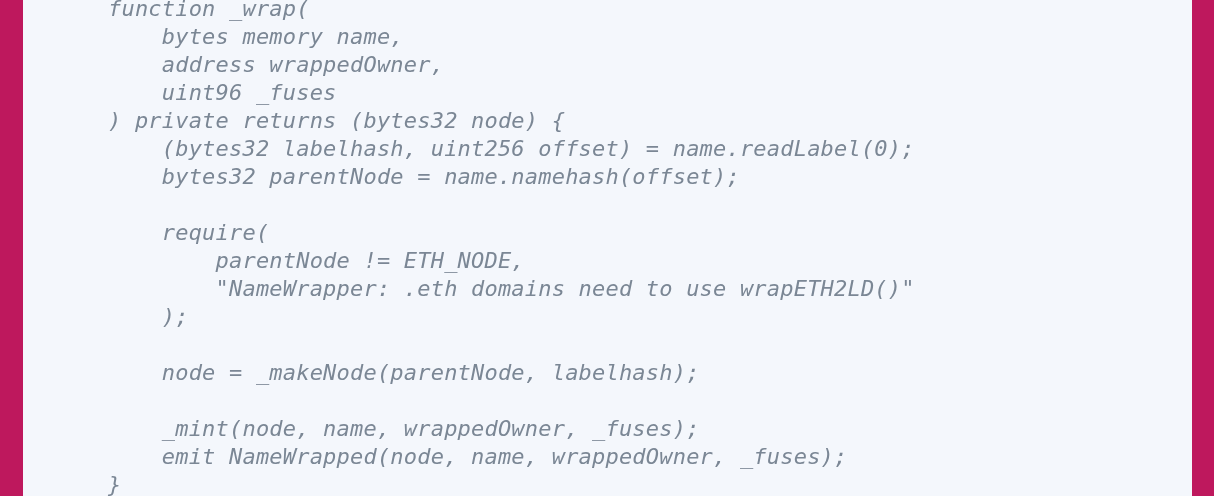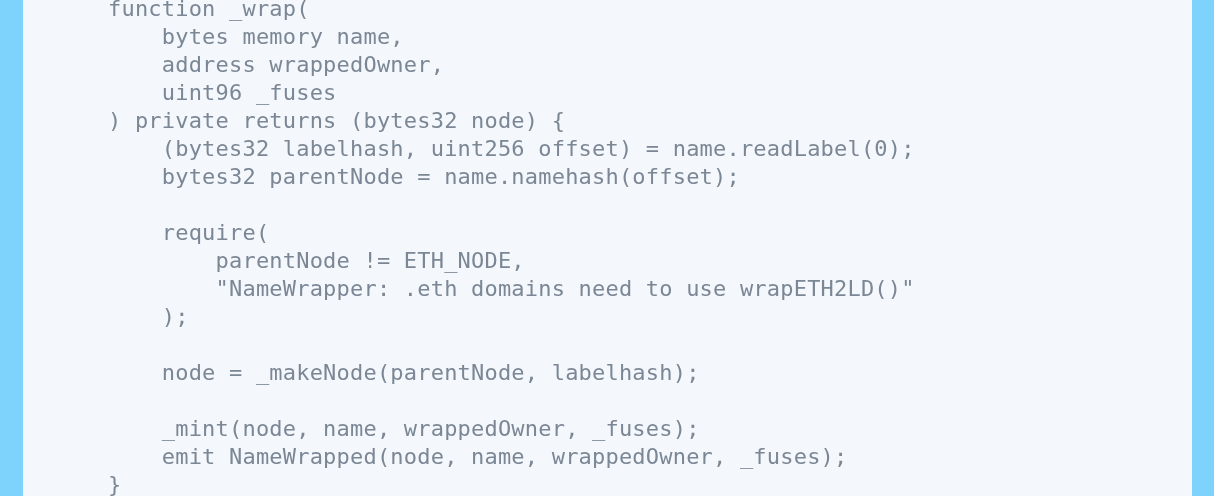--- a/index.html
+++ b/index.html
@@ -54,19 +54,19 @@
     color: #7b8795;
   }
 
   .code-line.blank {
     color: transparent;
   }
 </style>
 </head>
 <body>
 
-<div id="screen" style="background: #7dd3fc;">
+<div id="screen" style="background: #be185d; font-style: italic;">
 
   <div id="code-panel" style="background: rgb(244, 247, 252);">
     <pre id="code-block" style="font-size: 22px; line-height: 28px; color: rgb(123, 135, 149);"><span class="code-line">function _wrap(</span><span class="code-line">    bytes memory name,</span><span class="code-line">    address wrappedOwner,</span><span class="code-line">    uint96 _fuses</span><span class="code-line">) private returns (bytes32 node) {</span><span class="code-line">    (bytes32 labelhash, uint256 offset) = name.readLabel(0);</span><span class="code-line">    bytes32 parentNode = name.namehash(offset);</span><span class="code-line blank"> </span><span class="code-line">    require(</span><span class="code-line">        parentNode != ETH_NODE,</span><span class="code-line">        "NameWrapper: .eth domains need to use wrapETH2LD()"</span><span class="code-line">    );</span><span class="code-line blank"> </span><span class="code-line">    node = _makeNode(parentNode, labelhash);</span><span class="code-line blank"> </span><span class="code-line">    _mint(node, name, wrappedOwner, _fuses);</span><span class="code-line">    emit NameWrapped(node, name, wrappedOwner, _fuses);</span><span class="code-line">}</span></pre>
   </div>
 
 </div>
 
 </body></html>

